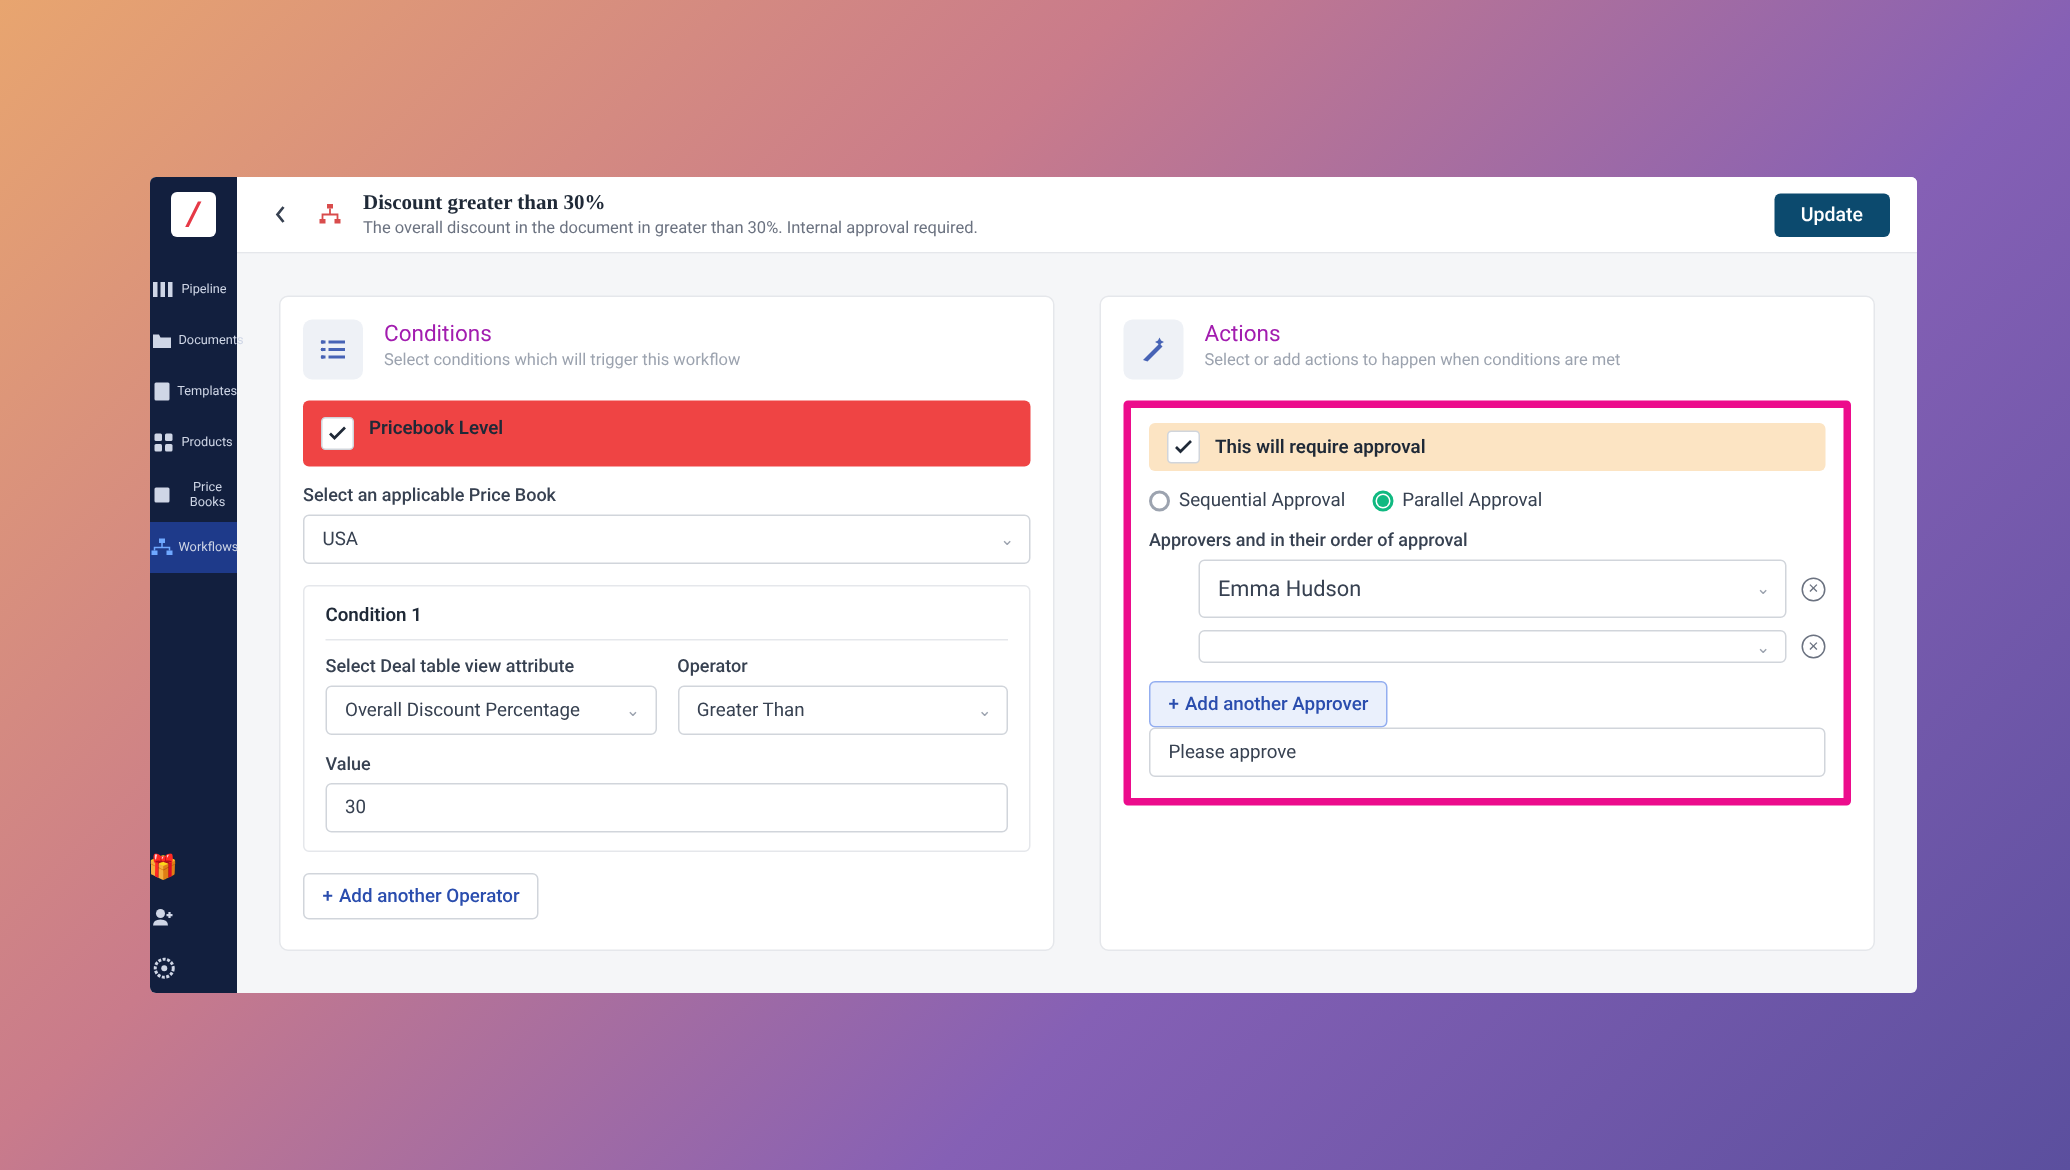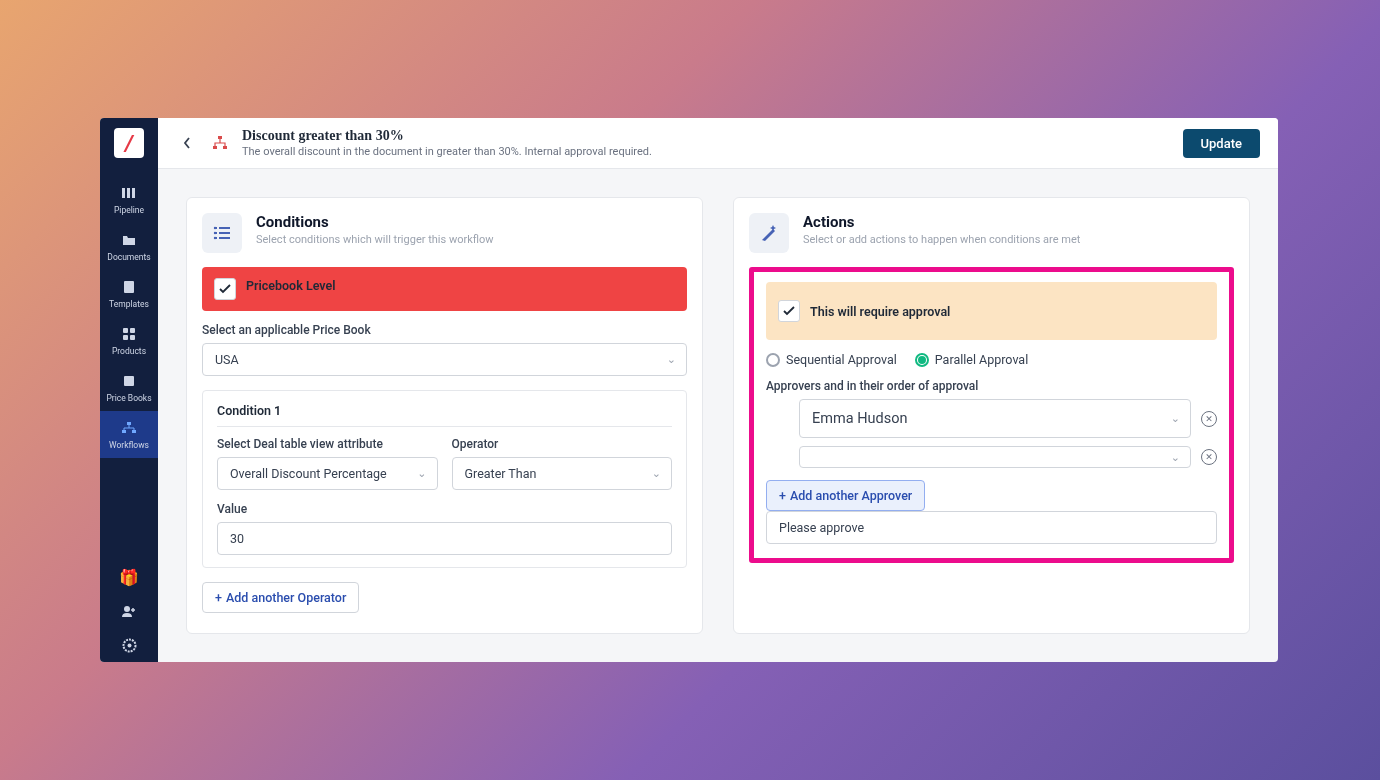--- a/index.html
+++ b/index.html
@@ -1,43 +1,43 @@
 <!DOCTYPE html>
 <html><head>
 <meta charset="utf-8">
 <style>
 * { margin:0; padding:0; box-sizing:border-box; font-family:-apple-system,BlinkMacSystemFont,"Segoe UI",Roboto,sans-serif; }
 body { width:1380px; height:780px; background:linear-gradient(135deg,#e8a56f 0%,#c97b8b 35%,#8560b5 65%,#5b4f9e 100%); overflow:hidden; }
 .app { position:absolute; left:100px; top:118px; width:1178px; height:544px; background:#f5f6f8; display:flex; border-radius:4px; overflow:hidden; }
 .sidebar { width:58px; background:#121f3e; display:flex; flex-direction:column; align-items:center; padding-top:10px; }
 .logo { width:30px; height:30px; background:#fff; border-radius:4px; display:flex; align-items:center; justify-content:center; margin-bottom:18px; }
 .logo-slash { font-size:22px; font-weight:700; color:#e63946; font-style:italic; }
-.nav-item { width:58px; padding:8px 0; display:flex; flex-direction:column; align-items:center; gap:3px; cursor:pointer; position:relative; }
+.nav-item { width:58px; padding:8px 0; display:flex; flex-direction:row; align-items:center; gap:3px; cursor:pointer; position:relative; }
 .nav-item.active { background:#1e3a8a; }
 .nav-item.active::after { content:''; position:absolute; right:-6px; top:50%; transform:translateY(-50%); border:6px solid transparent; border-right-color:#f5f6f8; }
 .nav-icon { width:18px; height:18px; display:flex; align-items:center; justify-content:center; }
 .nav-label { font-size:8.5px; color:#cfd6e6; text-align:center; }
 .nav-spacer { flex:1; }
 .nav-bottom .nav-item { padding:8px 0; }
 .main { flex:1; display:flex; flex-direction:column; }
 .header { background:#fff; border-bottom:1px solid #e5e7eb; padding:10px 18px; display:flex; align-items:center; gap:12px; }
 .back-btn { width:22px; height:22px; display:flex; align-items:center; justify-content:center; cursor:pointer; }
 .wf-icon { width:20px; height:20px; display:flex; align-items:center; justify-content:center; }
 .hdr-text { flex:1; }
 .hdr-title { font-size:14px; font-weight:700; color:#1f2937;font-family:Liberation Serif, serif; }
 .hdr-sub { font-size:11px; color:#6b7280; margin-top:1px; }
 .update-btn { background:#0c4a6e; color:#fff; border:none; border-radius:4px; padding:7px 18px; font-size:13px; font-weight:500; cursor:pointer; }
 .content { flex:1; display:flex; gap:30px; padding:28px; overflow:auto; }
 .panel { flex:1; background:#fff; border-radius:6px; border:1px solid #e5e7eb; padding:15px; }
 .panel-head { display:flex; gap:14px; align-items:flex-start; margin-bottom:14px; }
 .panel-icon { width:40px; height:40px; background:#eef1f6; border-radius:6px; display:flex; align-items:center; justify-content:center; flex-shrink:0; }
-.panel-title { font-size:15px; font-weight:700; color:#0f172a; }
+.panel-title { font-size:15px; font-weight:400; color:#a21caf; }
 .panel-sub { font-size:11px; color:#9ca3af; margin-top:2px; }
 .yellow-bar { background:#ef4444; border-radius:4px; padding:11px 12px; display:flex; align-items:flex-start; gap:10px; margin-bottom:12px; }
-.peach-bar { background:#fce4c3; border-radius:4px; padding:18px 12px; display:flex; align-items:center; gap:10px; margin-bottom:12px; }
+.peach-bar { background:#fce4c3; border-radius:4px; padding:5px 12px; display:flex; align-items:center; gap:10px; margin-bottom:12px; }
 .checkbox { width:22px; height:22px; background:#fff; border-radius:3px; display:flex; align-items:center; justify-content:center; border:1px solid #d1d5db; }
 .bar-label { font-size:12.5px; font-weight:600; color:#1f2937; }
 .field-label { font-size:12px; color:#374151; font-weight:500; margin-bottom:6px; display:block; }
 .select-box { width:100%; border:1px solid #d1d5db; border-radius:4px; padding:8px 30px 8px 12px; font-size:12.5px; color:#374151; background:#fff; position:relative; cursor:pointer; display:flex; align-items:center; }
 .select-box.big { font-size:14.5px; padding:10px 30px 10px 12px; }
 .chev { position:absolute; right:10px; color:#9ca3af; font-size:11px; }
 .cond-box { border:1px solid #e5e7eb; border-radius:4px; padding:12px 14px; margin-top:14px; }
 .cond-title { font-size:12.5px; font-weight:600; color:#1f2937; margin-bottom:10px; border-bottom:1px solid #e5e7eb; padding-bottom:8px; }
 .cond-row { display:flex; gap:14px; margin-bottom:12px; }
 .cond-col { flex:1; }

